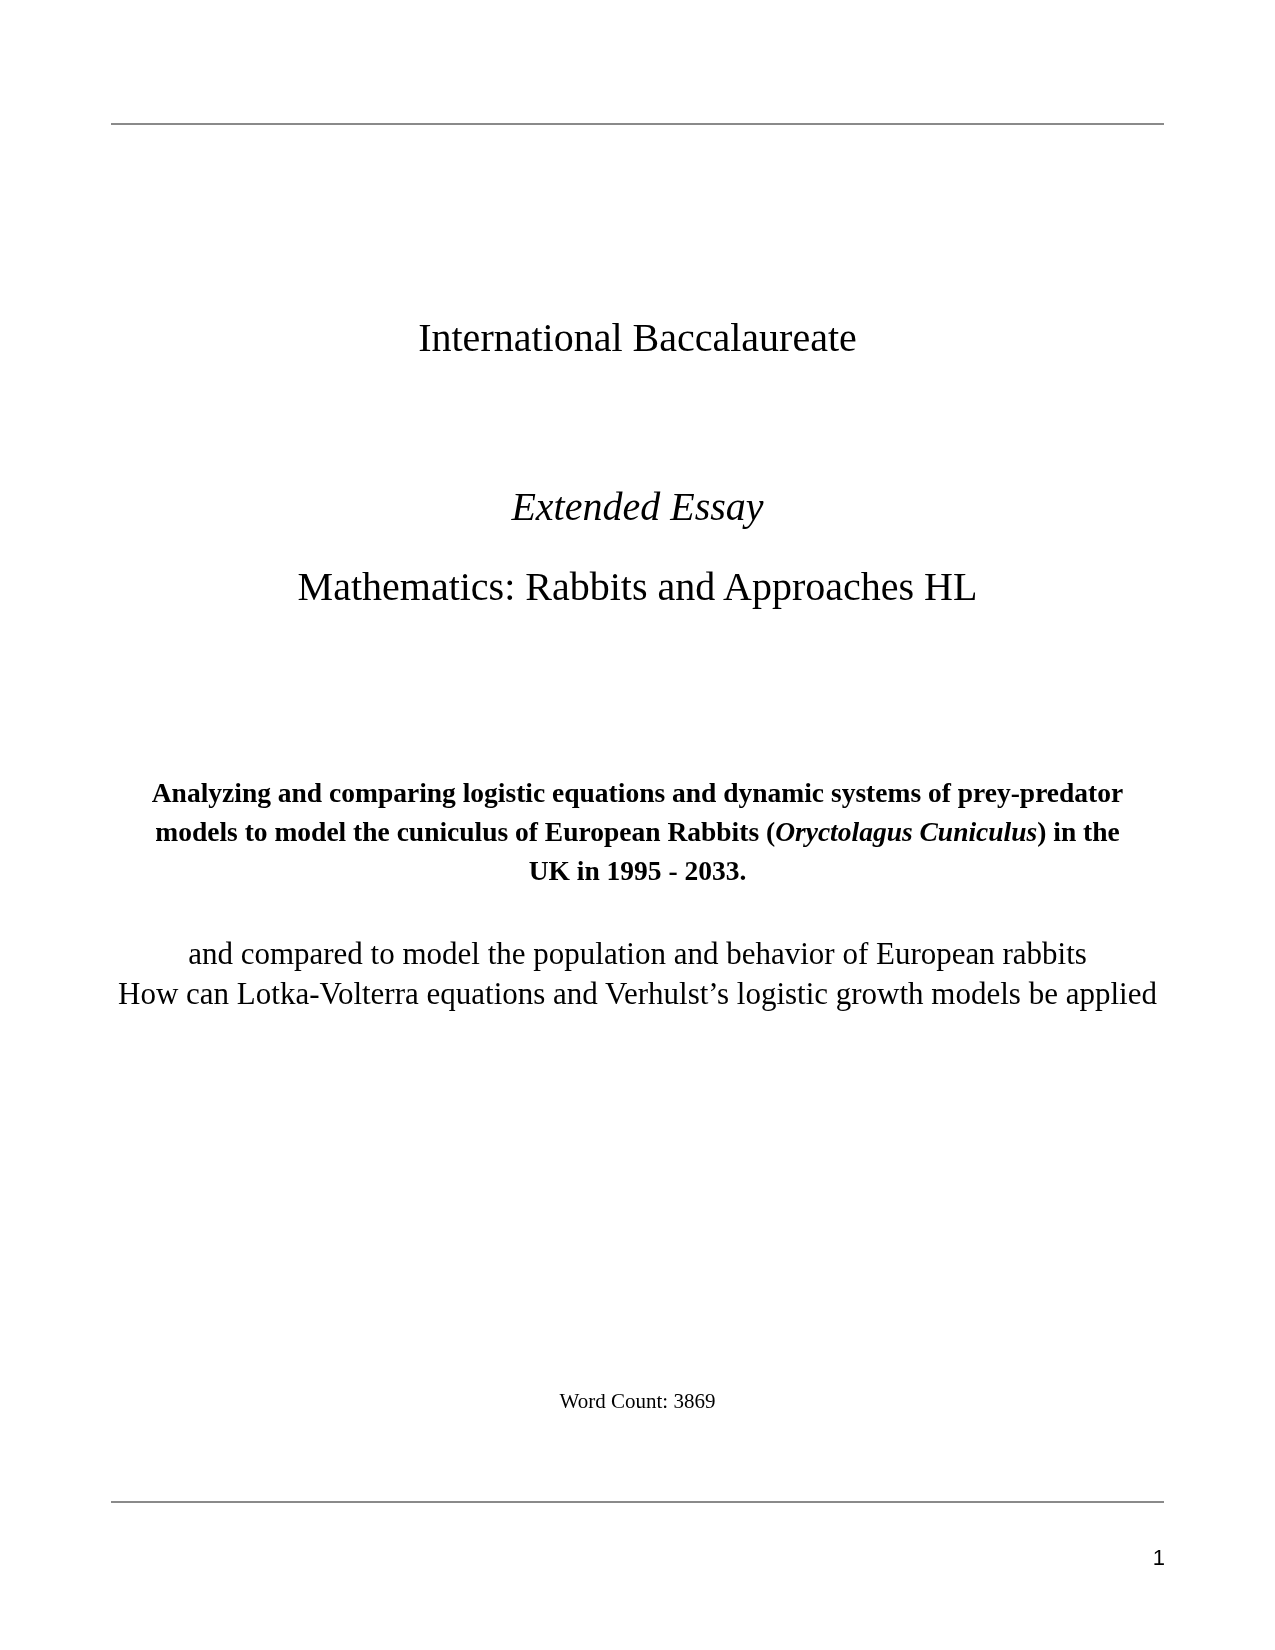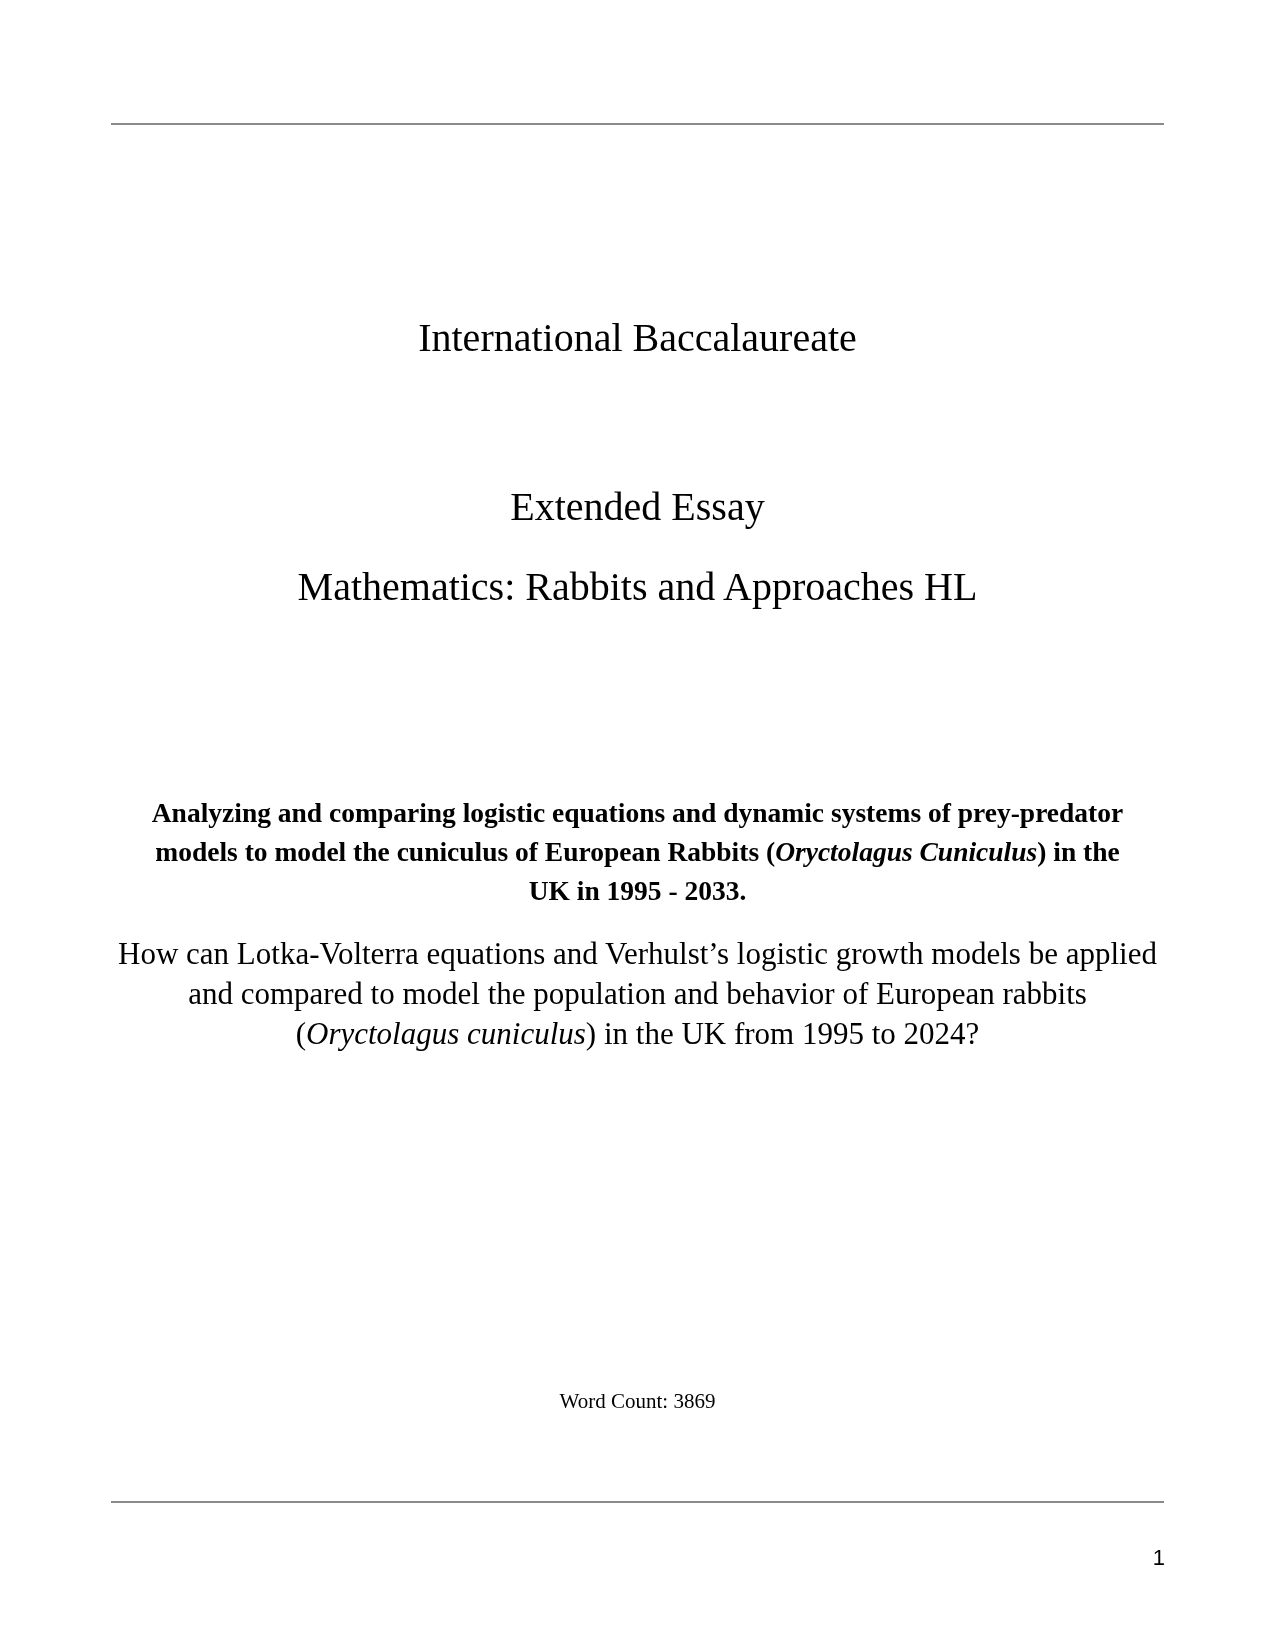--- a/index.html
+++ b/index.html
@@ -30,35 +30,34 @@
       left: 0;
       width: 1275px;
       text-align: center;
       white-space: nowrap;
     }
     .cover-line {
       font-size: 40px;
       line-height: 36px;
     }
     #institution { top: 320px; }
-    #doc-type { top: 489px; }
+    #doc-type { top: 489px; font-style: italic; }
     #subject { top: 569px; }
 
     .block {
       position: absolute;
       left: 111px;
       width: 1053px;
       text-align: center;
     }
     #essay-title {
       top: 773px;
       font-size: 27.5px;
       font-weight: bold;
       line-height: 39px;
-      margin-top: 20px;
     }
     #research-question {
       top: 934px;
       font-size: 31px;
       line-height: 40px;
     }
     .title-line, .rq-line { display: block; white-space: nowrap; }
     em { }
 
     #word-count {
@@ -88,22 +87,21 @@
 
 <div id="subject" class="line cover-line">Mathematics: Rabbits and Approaches HL</div>
 
 <div id="essay-title" class="block">
   <span class="title-line">Analyzing and comparing logistic equations and dynamic systems of prey-predator</span>
   <span class="title-line"><span>models to model the cuniculus of European Rabbits (</span><em>Oryctolagus Cuniculus</em><span>) in the</span></span>
   <span class="title-line">UK in 1995 - 2033.</span>
 </div>
 
 <div id="research-question" class="block">
+  <span class="rq-line">and compared to model the population and behavior of European rabbits</span>
   <span class="rq-line">How can Lotka-Volterra equations and Verhulst’s logistic growth models be applied</span>
-  <span class="rq-line">and compared to model the population and behavior of European rabbits</span>
-  <span class="rq-line"><span>(</span><em>Oryctolagus cuniculus</em><span>) in the UK from 1995 to 2024?</span></span>
 </div>
 
 <div id="word-count" class="line">Word Count: 3869</div>
 
 <div class="rule bottom"></div>
 
 <div id="page-number">1</div>
 
 </body></html>

